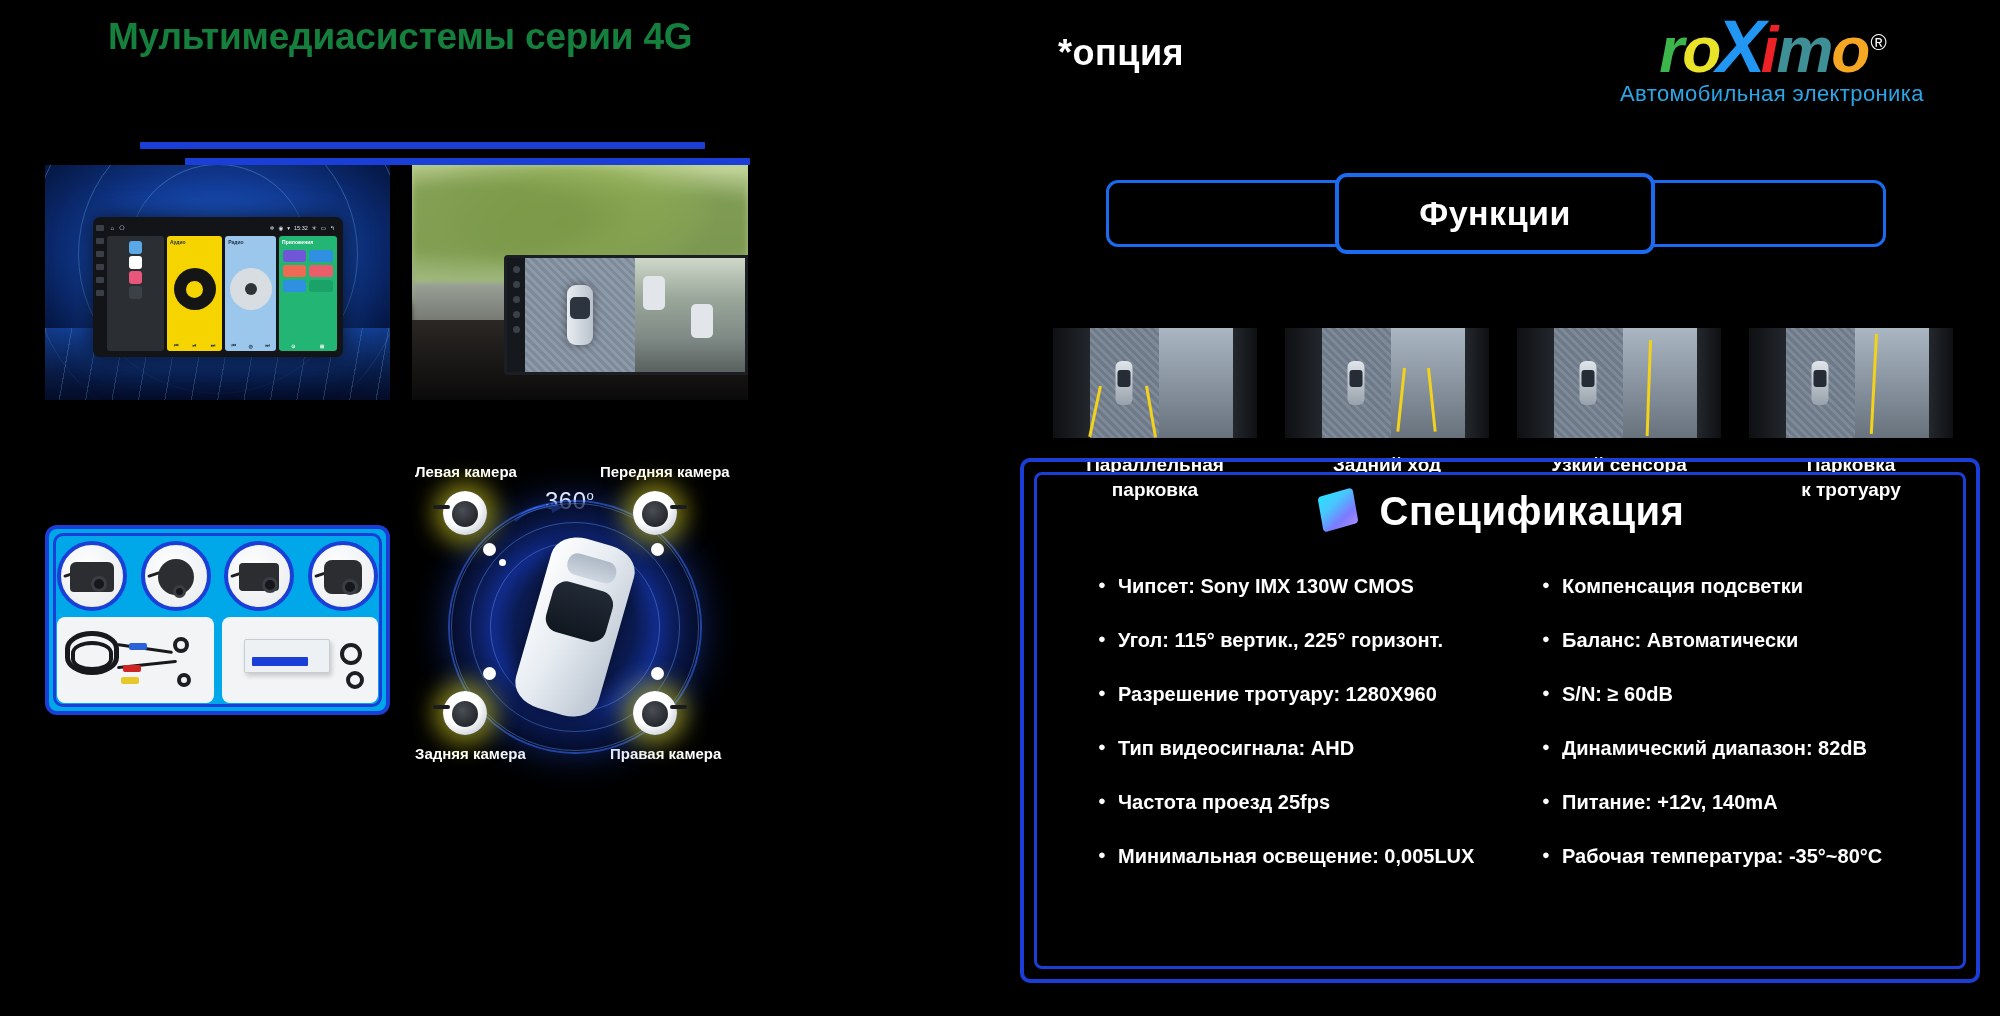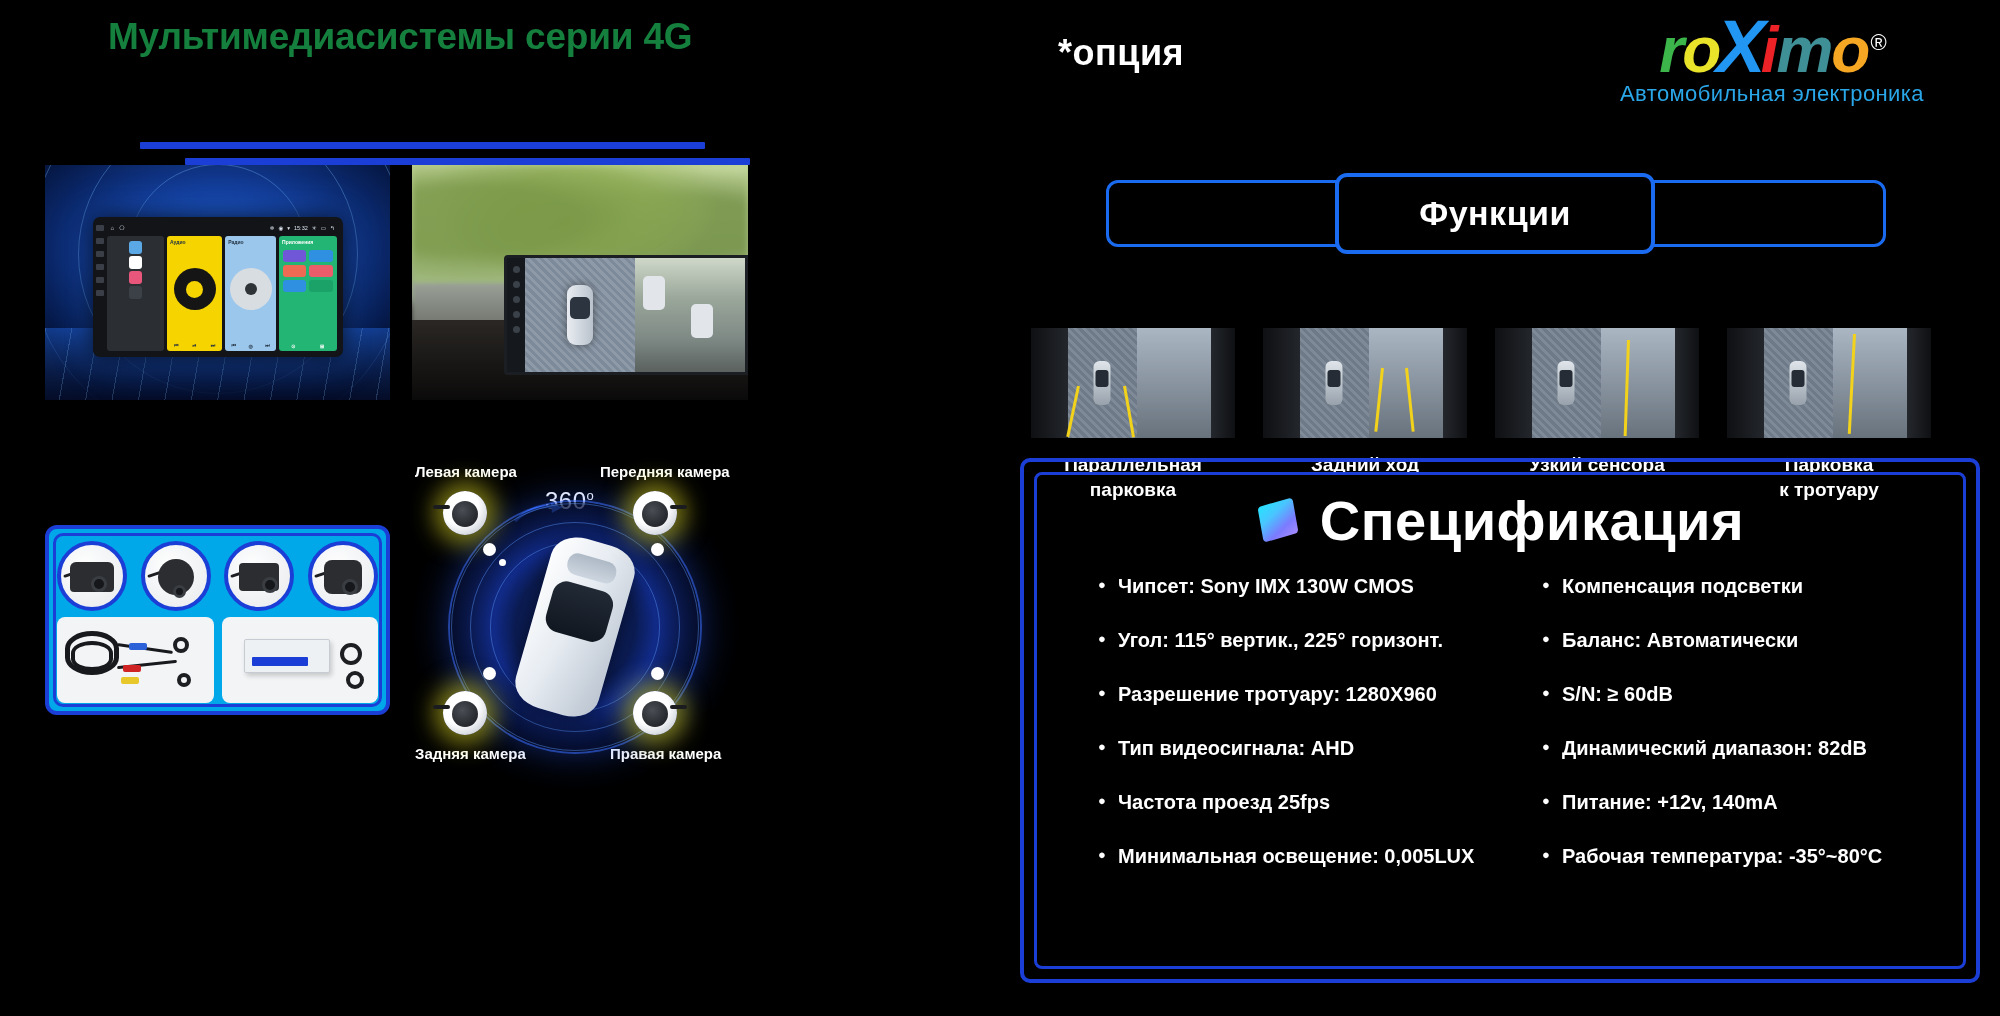--- a/index.html
+++ b/index.html
@@ -186,21 +186,21 @@
   .dotsm  { position:absolute; width:7px;height:7px;border-radius:50%;background:#fff; }
 
   
   .func-frame { position:absolute; left:1106px; top:180px; width:780px; height:67px;
     border:3px solid #1b6bf0; border-radius:12px; }
   .func-tab { position:absolute; left:1335px; top:173px; width:320px; height:81px;
     border:4px solid #1b6bf0; border-radius:12px; background:#000;
     display:flex; align-items:center; justify-content:center; }
   .func-tab span { color:#fff; font-weight:bold; font-size:34px; letter-spacing:0.5px; }
 
-  .thumbs { position:absolute; left:1031px; top:328px; width:918px; display:flex; gap:28px; }
+  .thumbs { position:absolute; left:1053px; top:328px; width:918px; display:flex; gap:28px; }
   .thumb { width:204px; }
   .thumb .shot { width:204px; height:110px; background:#0a0d11; position:relative; overflow:hidden; }
   .thumb .shot .sky { position:absolute; inset:0; background:linear-gradient(to bottom,#b8c2cc 0%,#98a3ae 45%,#7e8893 100%); }
   .thumb .shot .dashL { position:absolute; left:0; top:0; width:18%; height:100%; background:linear-gradient(to right,#0e1013,#23262b); }
   .thumb .shot .dashR { position:absolute; right:0; top:0; width:12%; height:100%; background:linear-gradient(to left,#0e1013,#24272c); }
   .thumb .shot .bird { position:absolute; left:18%; top:0; width:34%; height:100%; background:
       repeating-linear-gradient(45deg,#6e7a88 0 3px,#7e8a98 3px 6px); }
   .thumb .shot .live { position:absolute; left:52%; top:0; width:36%; height:100%; background:linear-gradient(to bottom,#aab6c2,#67727d); }
   .thumb .shot .egg { position:absolute; left:50%; top:50%; transform:translate(-50%,-50%); width:17px;height:44px;
       background:linear-gradient(#dfe5ea,#98a2ac); border-radius:6px; }
@@ -213,21 +213,21 @@
     border:4px solid #1b3fd6; border-radius:10px; }
   .spec .inner { position:absolute; inset:10px; border:3px solid #1b3fd6; border-radius:8px; }
   .spec .head { position:absolute; left:0; top:26px; width:100%; display:flex; align-items:center; justify-content:center; gap:18px; }
   .spec .head .cube { width:46px; height:46px; position:relative; }
   .spec .head .cube i {
     position:absolute; left:4px; top:4px; width:36px; height:36px;
     background:linear-gradient(150deg,#25e4ff 0%,#49c5ff 35%,#7b7bff 70%,#a78bff 100%);
     border-radius:4px; transform:rotate(-10deg) skewY(-6deg);
     box-shadow:0 6px 10px rgba(0,0,0,.7);
   }
-  .spec .head h2 { color:#fff; font-size:56px; font-weight:bold; letter-spacing:0.5px; }
+  .spec .head h2 { color:#fff; font-size:40px; font-weight:bold; letter-spacing:0.5px; }
   .spec .cols { position:absolute; left:0; top:112px; width:100%; display:flex; }
   .spec .col { width:50%; padding-left:74px; }
   .spec .col.right { padding-left:42px; }
   .spec li { list-style:none; color:#fff; font-weight:bold; font-size:20px; line-height:24px;
     margin-bottom:30px; position:relative; padding-left:20px; white-space:nowrap; }
   .spec li::before { content:"●"; position:absolute; left:0; top:-1px; font-size:13px; color:#fff; }
 </style>
 </head>
 <body>
 

